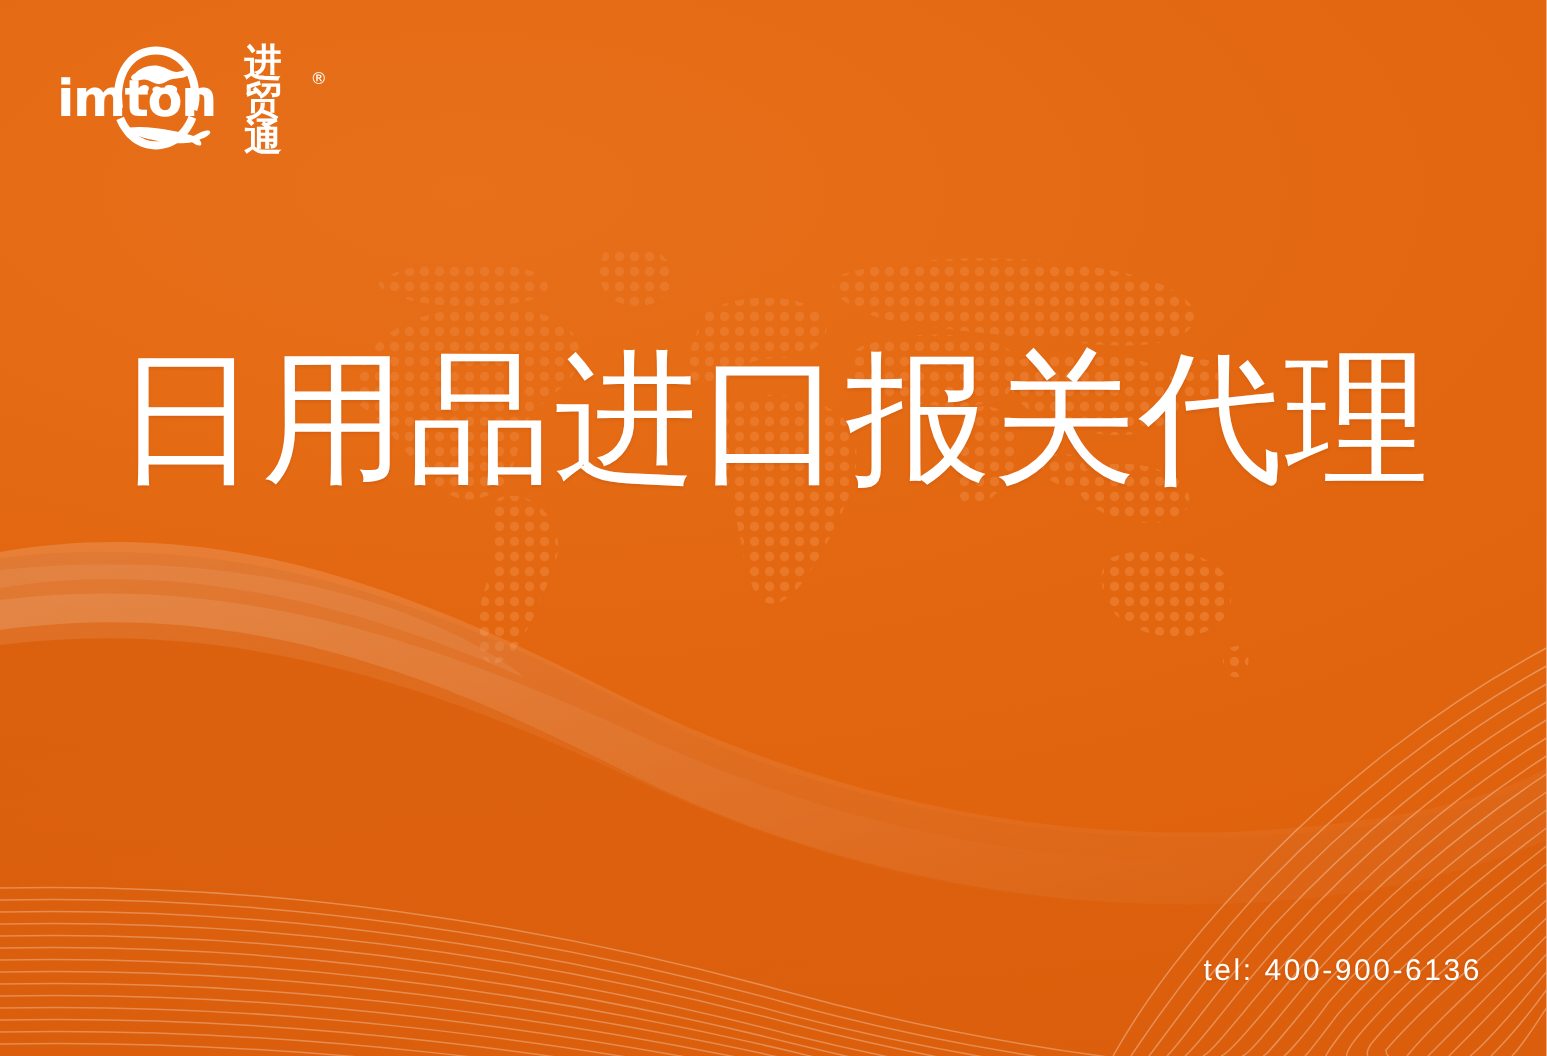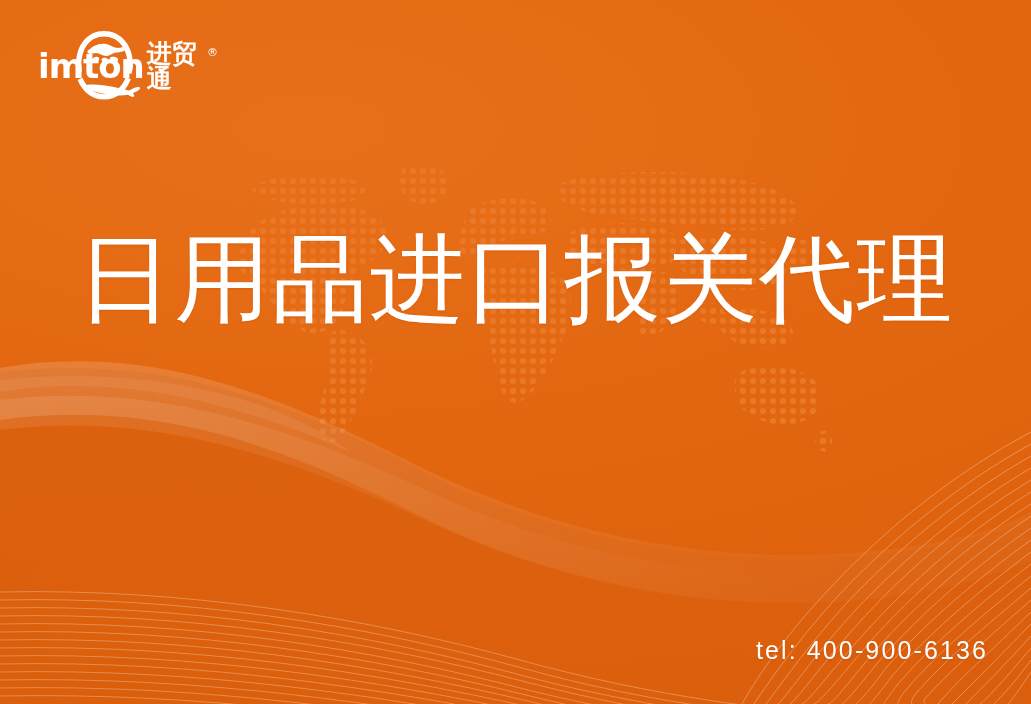--- a/index.html
+++ b/index.html
@@ -76,21 +76,21 @@
   #headline-line-1 { letter-spacing: 0.015em; }
   #headline-line-2 { letter-spacing: 0.055em; margin-top: 6px; }
 
   
   #phone {
     position: absolute;
     right: 43px;
     top: 636px;
     color: #ffffff;
     font-family: "Liberation Sans", sans-serif;
-    font-size: 25px;
+    font-size: 20px;
     font-weight: 400;
     letter-spacing: 0.085em;
     white-space: nowrap;
     text-shadow: 0 1px 2px rgba(140, 55, 0, 0.25);
   }
 </style>
 </head>
 <body>
 
 <div id="banner">
@@ -248,21 +248,21 @@
                  C94,62 97,60.4 99.6,60 C102,59.6 103,61 101.4,62.6
                  C100,64 97.4,65.2 95,66 C96,67.6 96.6,69 96,69.6
                  C95,70.6 92.6,69.6 90,67.8 C84,68.8 76,68.6 68,67.2
                  C58,65.4 50,62.6 47,60.4 C45.4,59.2 46,58.2 48,58 Z"></path>
       </g>
     </svg>
 
     
     <div style="position:absolute;left:0;top:22px;width:180px;height:34px;display:flex;align-items:center;">
       <span style="color:#ffffff;font-family:'DejaVu Sans',sans-serif;font-size:34px;font-weight:700;letter-spacing:-0.03em;line-height:1;">imton</span>
-      <span style="color:#ffffff;font-family:'DejaVu Sans','Liberation Sans',sans-serif;font-size:25px;font-weight:700;line-height:1;margin-left:3px;">进贸通</span>
+      <span style="color:#ffffff;font-family:'DejaVu Sans','Liberation Sans',sans-serif;font-size:25px;font-weight:700;line-height:1;margin-left:19px;">进贸通</span>
       <span style="color:#ffffff;font-family:'DejaVu Sans',sans-serif;font-size:11px;line-height:1;align-self:flex-start;margin-top:-2px;">®</span>
     </div>
   </div>
 
   <div id="headline">
     <span class="headline-line" id="headline-line-1">日用品进口报关代理</span>
   </div>
 
   <div id="phone">tel: 400-900-6136</div>
 

